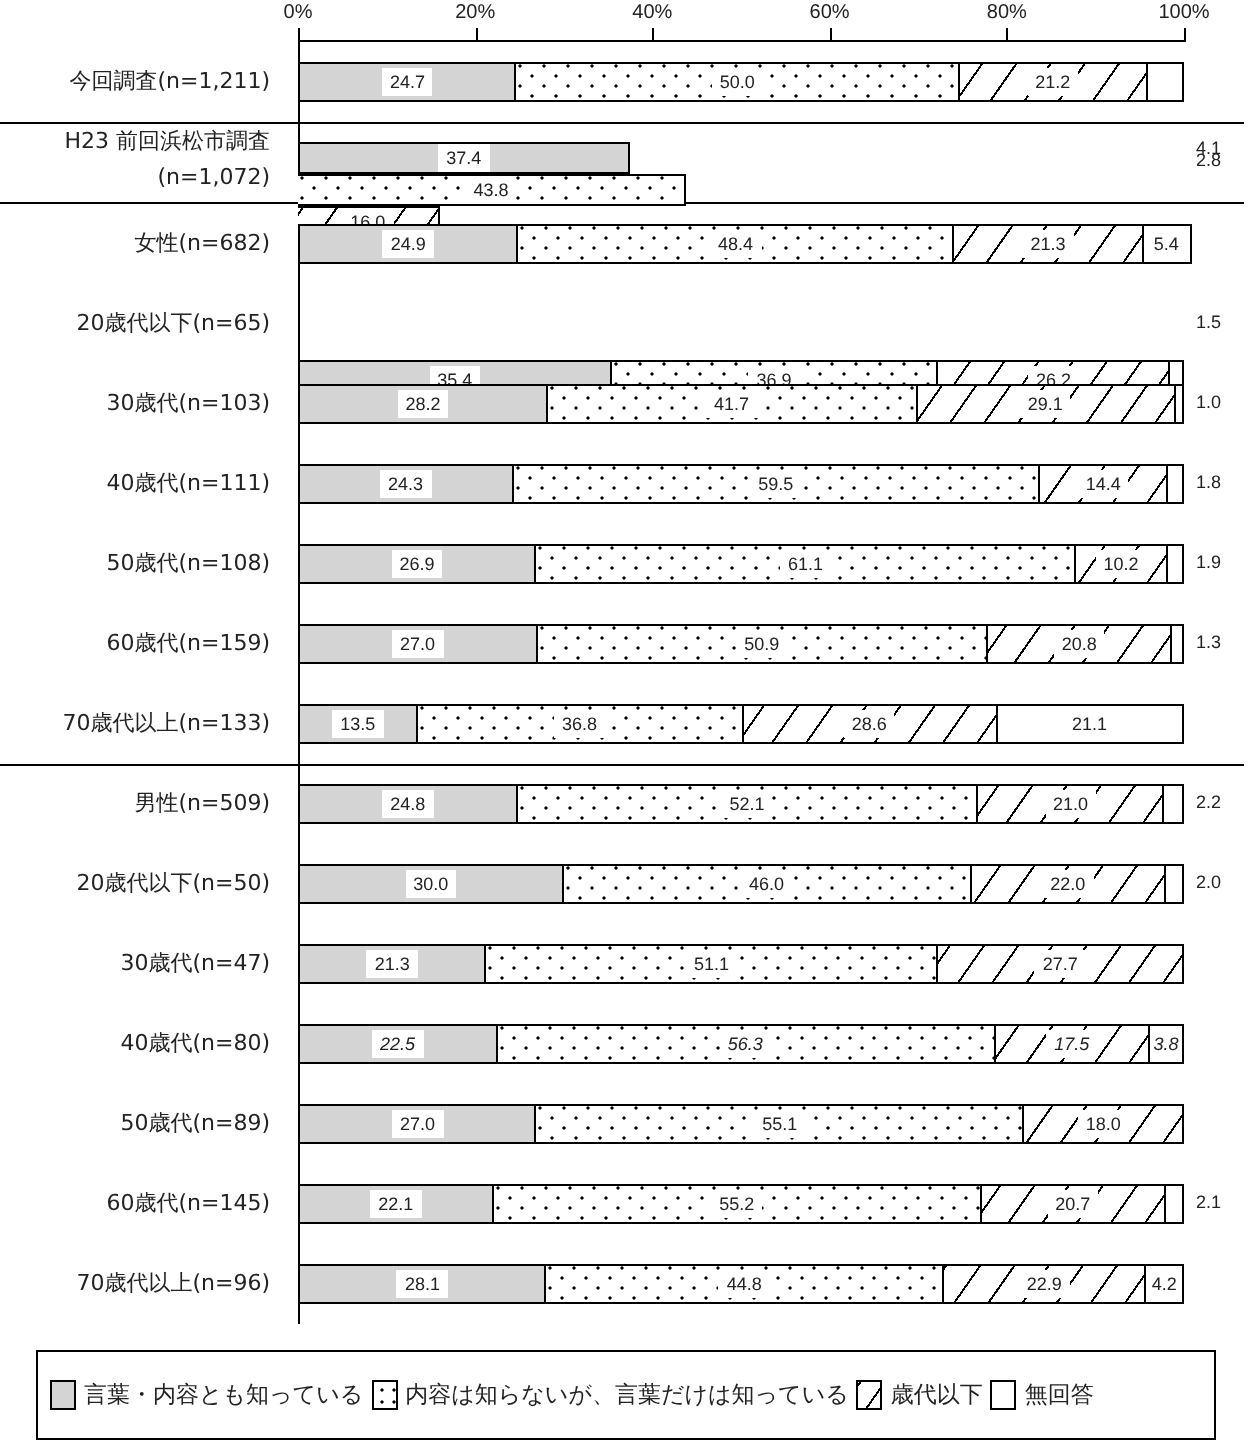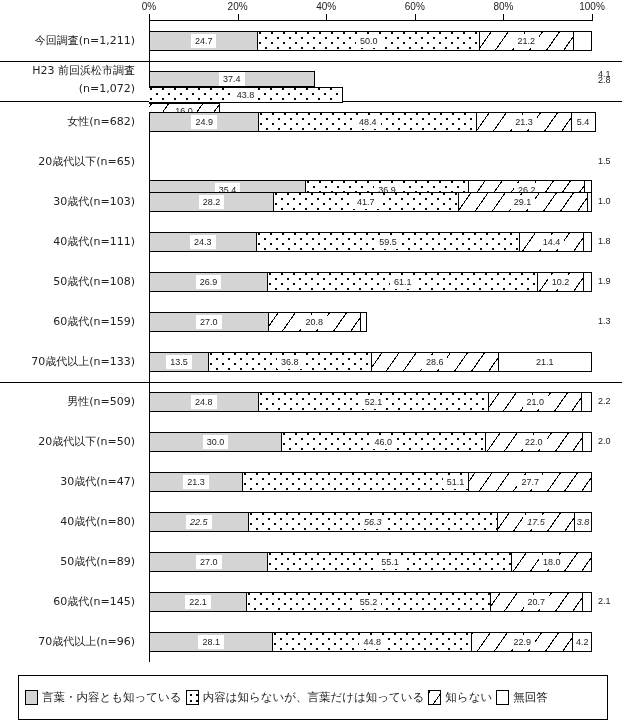--- a/index.html
+++ b/index.html
@@ -161,20 +161,23 @@
           <span class="val">10.2</span>
         </div>
         <div class="seg na" style="width: 8.40859px;"></div>
       </div>
       <div class="outside-val" style="left: 598px; top: 276px;">1.9</div>
       <div class="row-label" style="top: 315px;">60歳代(n=159)</div>
       <div class="bar" style="top: 312px;">
         <div class="seg known" style="width: 119.61px;">
           <span class="val">27.0</span>
         </div>
+        <div class="seg word" style="width: 225.487px;">
+          <span class="val">50.9</span>
+        </div>
         <div class="seg unknown" style="width: 92.144px;">
           <span class="val">20.8</span>
         </div>
         <div class="seg na" style="width: 5.759px;"></div>
       </div>
       <div class="outside-val" style="left: 598px; top: 316px;">1.3</div>
       <div class="row-label" style="top: 355px;">70歳代以上(n=133)</div>
       <div class="bar" style="top: 352px;">
         <div class="seg known" style="width: 59.805px;">
           <span class="val">13.5</span>
@@ -215,21 +218,21 @@
           <span class="val">22.0</span>
         </div>
         <div class="seg na" style="width: 8.86px;"></div>
       </div>
       <div class="outside-val" style="left: 598px; top: 436px;">2.0</div>
       <div class="row-label" style="top: 475px;">30歳代(n=47)</div>
       <div class="bar" style="top: 472px;">
         <div class="seg known" style="width: 94.2647px;">
           <span class="val">21.3</span>
         </div>
-        <div class="seg word" style="width: 226.147px; justify-content: flex-end;">
+        <div class="seg word" style="width: 226.147px;">
           <span class="val">51.1</span>
         </div>
         <div class="seg unknown" style="width: 122.588px;">
           <span class="val">27.7</span>
         </div>
       </div>
       <div class="row-label" style="top: 515px;">40歳代(n=80)</div>
       <div class="bar" style="top: 512px; font-style: italic;">
         <div class="seg known" style="width: 99.5754px;">
           <span class="val">22.5</span>
@@ -292,19 +295,19 @@
   <div class="legend-item">
     <span class="swatch known"></span>
     <span>言葉・内容とも知っている</span>
   </div>
   <div class="legend-item">
     <span class="swatch word"></span>
     <span>内容は知らないが、言葉だけは知っている</span>
   </div>
   <div class="legend-item">
     <span class="swatch unknown"></span>
-    <span>知らない</span>
+    <span>歳代以下</span>
   </div>
   <div class="legend-item">
     <span class="swatch na"></span>
     <span>無回答</span>
   </div>
 </div>
 
 </body></html>

